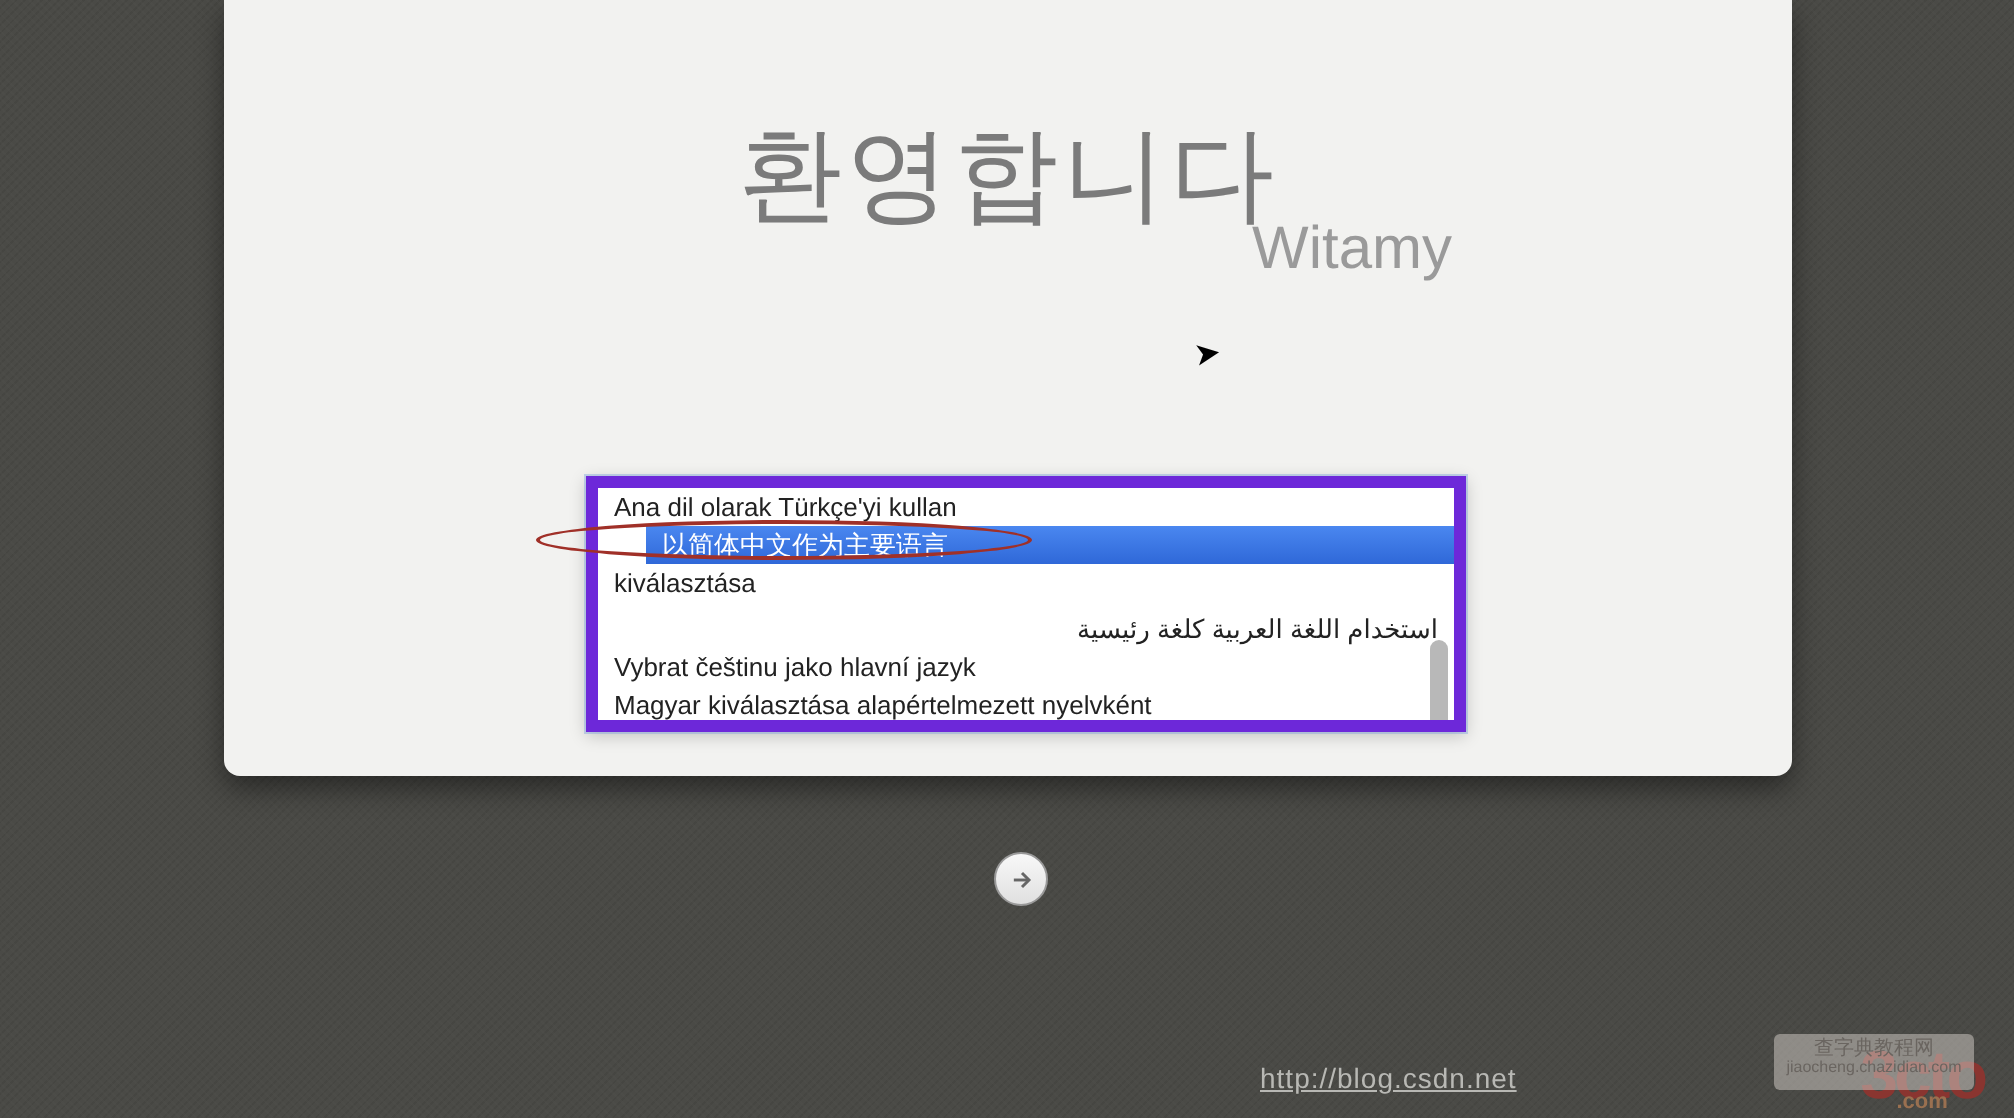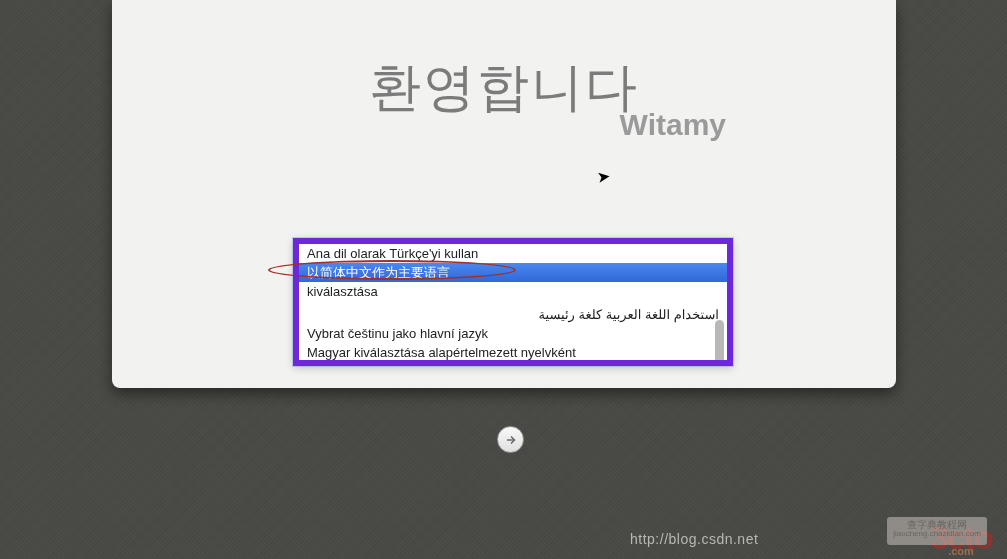--- a/index.html
+++ b/index.html
@@ -29,21 +29,21 @@
       font-weight: 400;
       color: #7b7b7b;
       letter-spacing: 2px;
     }
     .welcome-small {
       position: absolute;
       top: 108px; left: 0; width: 100%;
       text-align: right;
       padding-right: 170px;
       font-size: 30px;
-      font-weight: 700;
+      font-weight: 400;
       color: #9a9a9a;
     }
     .cursor {
       position: absolute;
       left: 485px; top: 167px;
       font-size: 16px;
       color: #000;
       transform: rotate(-8deg);
     }
     .listbox-wrap {
@@ -66,20 +66,21 @@
       font-size: 13px;
       color: #222;
       padding: 0 8px;
       white-space: nowrap;
       overflow: hidden;
     }
     .list-item.selected {
       background: #3273e6;
       background: linear-gradient(#4a87f0, #2f68d8);
       color: #fff;
+      margin-left: 24px;
     }
     .list-item.rtl { direction: rtl; text-align: right; }
     .scrollbar {
       position: absolute;
       right: 2px; top: 2px;
       width: 11px; height: calc(100% - 4px);
     }
     .scroll-thumb {
       position: absolute;
       width: 9px; left: 1px;
@@ -107,20 +108,21 @@
       justify-content: center;
     }
     .continue-btn svg { width: 14px; height: 14px; }
     .watermark-url {
       position: absolute;
       bottom: 12px; left: 630px;
       font-size: 14px;
       color: #b8b8b4;
       font-family: Arial, sans-serif;
       letter-spacing: 0.5px;
+      text-decoration: underline;
     }
     .watermark-logo {
       position: absolute;
       right: 15px; bottom: 4px;
       color: #8a3530;
       font-size: 32px;
       font-weight: 900;
       font-family: Arial, sans-serif;
       line-height: 0.6;
     }

